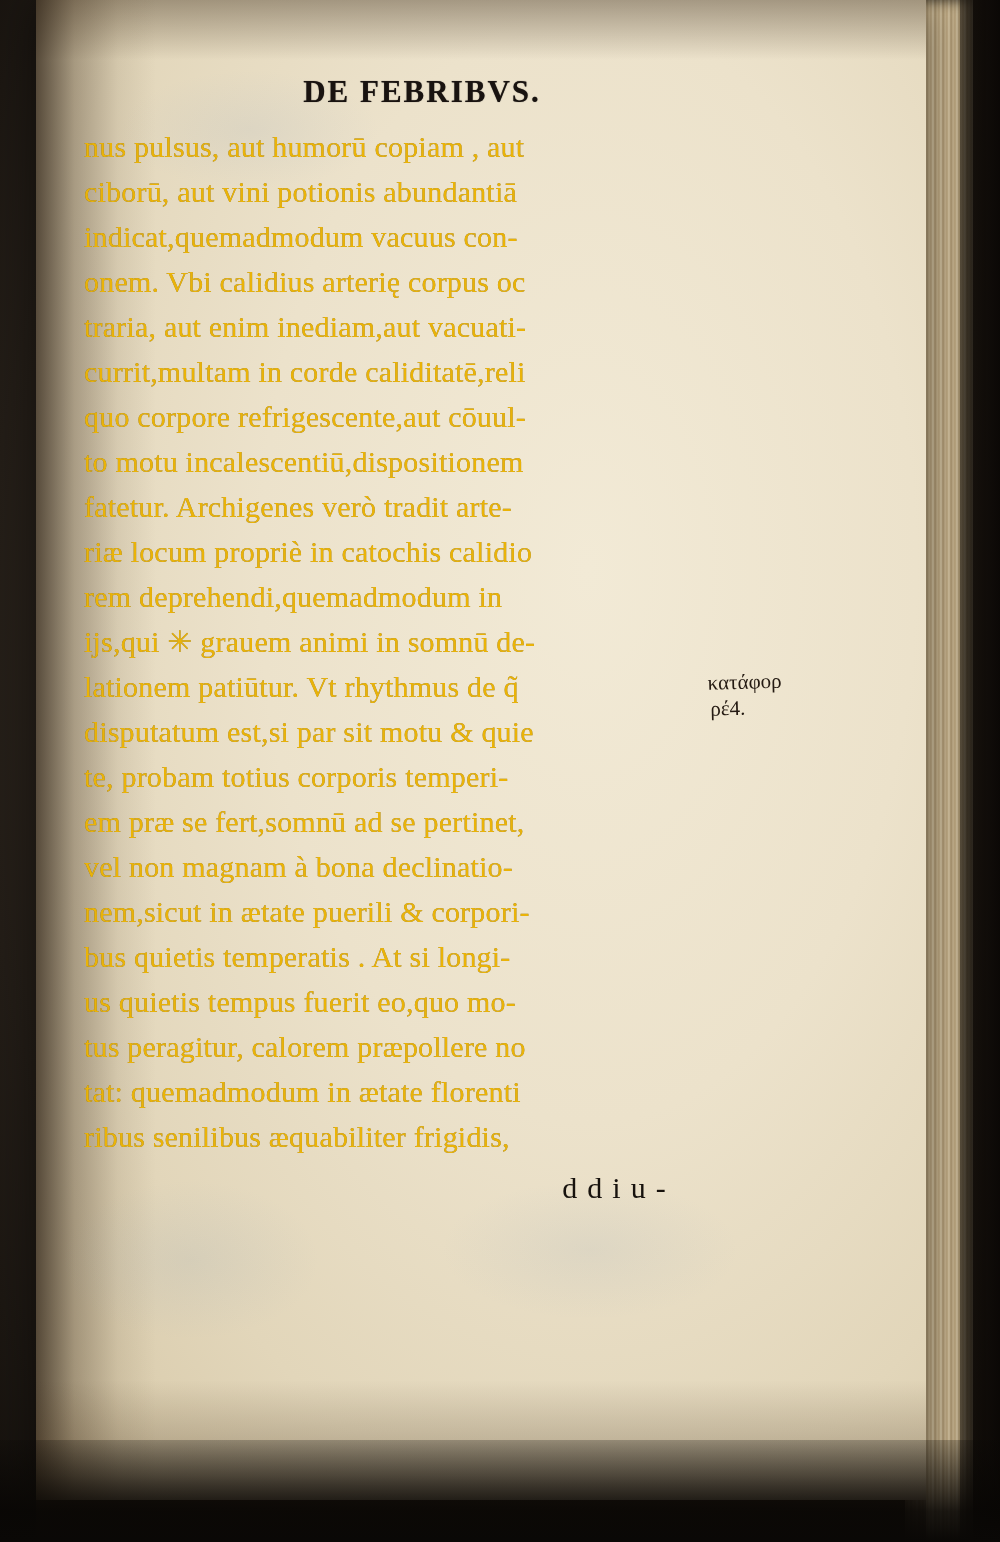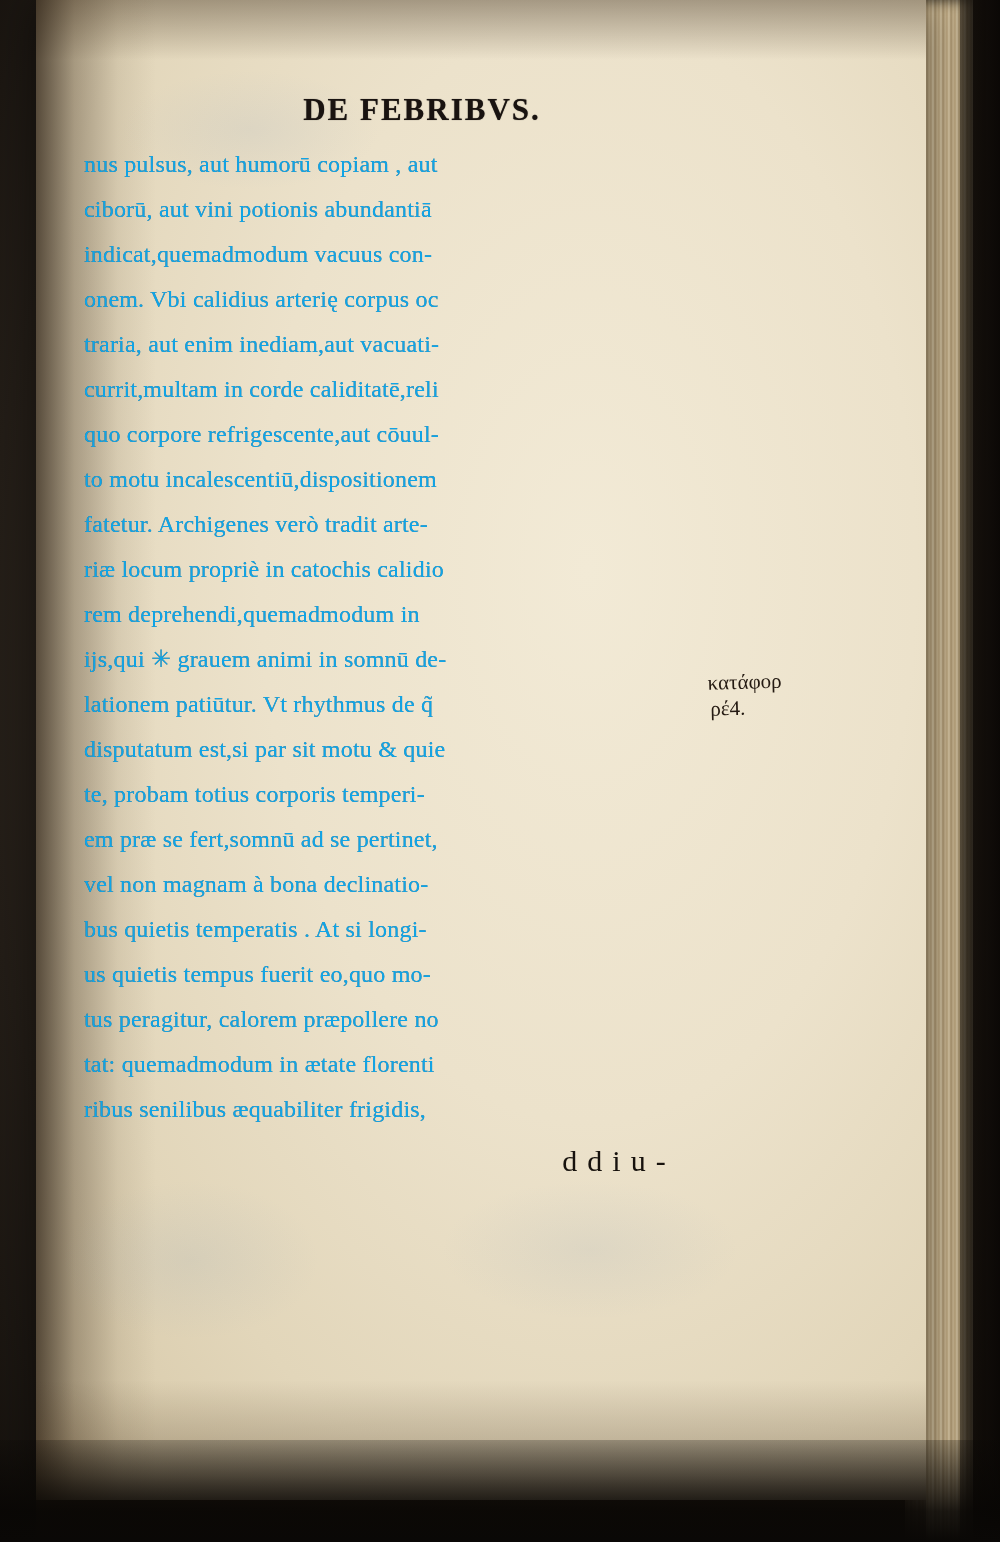--- a/index.html
+++ b/index.html
@@ -95,38 +95,38 @@
   }
   .stain-c {
     position: absolute; left: 440px; top: 1180px; width: 300px; height: 140px;
     background: radial-gradient(ellipse, rgba(150,165,180,.14), rgba(255,255,255,0) 70%);
   }
 
   
   .textblock {
     position: absolute;
     left: 84px;
-    top: 92px;
+    top: 74px;
     width: 640px;
   }
   .running-head {
     font-family: "Liberation Serif", serif;
     font-weight: bold;
     font-size: 31px;
     letter-spacing: 2px;
     color: #191310;
     text-align: center;
     margin: 0 0 14px 36px;
     text-shadow: 0 0 1px rgba(0,0,0,.6);
   }
   .body-lines {
     font-family: "Liberation Serif", serif;
-    font-size: 24px;
+    font-size: 30px;
     line-height: 45px;
-    color: #0ea5e9;
+    color: #eab308;
     letter-spacing: .2px;
   }
   .line {
     white-space: pre;
     text-shadow: 0 0 .6px rgba(0,0,0,.5);
   }
   .catchword {
     margin-top: 12px;
     padding-left: 430px;
     font-size: 30px;
@@ -180,20 +180,21 @@
       <div class="line">to motu incalescentiū,dispositionem</div>
       <div class="line">fatetur. Archigenes verò tradit arte-</div>
       <div class="line">riæ locum propriè in catochis calidio</div>
       <div class="line">rem deprehendi,quemadmodum in</div>
       <div class="line">ijs,qui ✳ grauem animi in somnū de-</div>
       <div class="line">lationem patiūtur. Vt rhythmus de q̃</div>
       <div class="line">disputatum est,si par sit motu &amp; quie</div>
       <div class="line">te, probam totius corporis temperi-</div>
       <div class="line">em præ se fert,somnū ad se pertinet,</div>
       <div class="line">vel non magnam à bona declinatio-</div>
+      <div class="line">nem,sicut in ætate puerili &amp; corpori-</div>
       <div class="line">bus quietis temperatis . At si longi-</div>
       <div class="line">us quietis tempus fuerit eo,quo mo-</div>
       <div class="line">tus peragitur, calorem præpollere no</div>
       <div class="line">tat: quemadmodum in ætate florenti</div>
       <div class="line">ribus senilibus æquabiliter frigidis,</div>
     </div>
 
     <div class="catchword">
       <span>d</span><span>diu-</span>
     </div>

